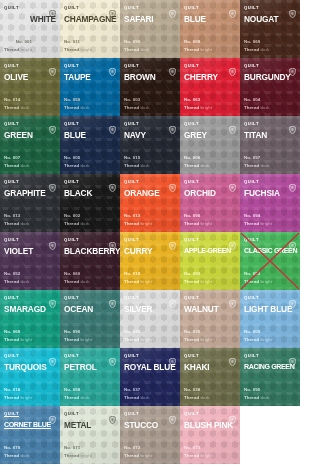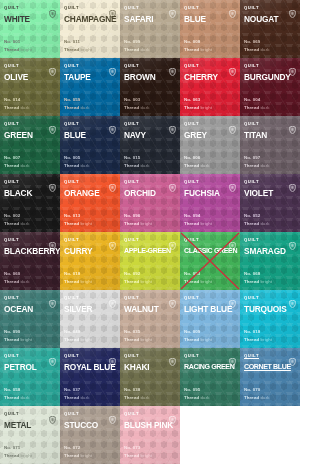--- a/index.html
+++ b/index.html
@@ -66,21 +66,21 @@
   }
   .mno{font-size:4.4px;font-weight:600;letter-spacing:.1px;}
   .mth{font-size:4.4px;font-weight:600;letter-spacing:.1px;}
   .mth i{font-style:normal;font-weight:400;opacity:.62;}
   .xmark{position:absolute;inset:0;z-index:5;pointer-events:none;}
 </style>
 </head>
 <body>
 
 <div id="grid">
-    <div class="cell" style="background: #86efac; color: rgb(59, 59, 57);">
+    <div class="cell" style="background: #e5e5e5; color: rgb(59, 59, 57); text-align: right;">
       <div class="tex"></div>
       <div class="tex2"></div>
       <div class="sheen"></div>
       <div class="row1">
         <span class="brand">QUILT</span>
         <span class="badge"><svg viewBox="0 0 10 12" width="7" height="8" aria-hidden="true">
             <path d="M5 0.4 L9.1 1.6 L9.1 6.2 Q9.1 9.9 5 11.6 Q0.9 9.9 0.9 6.2 L0.9 1.6 Z" fill="none" stroke="#3b3b39" stroke-width="1.1" opacity=".85"></path>
             <path d="M3.3 3.5 H6.7 M3.3 5.3 H6.7 M3.3 7.1 H6.7" stroke="#3b3b39" stroke-width="1" opacity=".85"></path>
           </svg></span>
       </div>
@@ -319,20 +319,37 @@
         <span class="brand">QUILT</span>
         <span class="badge"><svg viewBox="0 0 10 12" width="7" height="8" aria-hidden="true">
             <path d="M5 0.4 L9.1 1.6 L9.1 6.2 Q9.1 9.9 5 11.6 Q0.9 9.9 0.9 6.2 L0.9 1.6 Z" fill="none" stroke="#ffffff" stroke-width="1.1" opacity=".85"></path>
             <path d="M3.3 3.5 H6.7 M3.3 5.3 H6.7 M3.3 7.1 H6.7" stroke="#ffffff" stroke-width="1" opacity=".85"></path>
           </svg></span>
       </div>
       <div class="name">TITAN</div>
       <div class="meta">
         <div class="mno" style="color:#ddd4d9">No. 097</div>
         <div class="mth" style="color:#ddd4d9"><span>Thread</span> <i>dark</i></div>
+      </div>
+    </div>
+    <div class="cell" style="background: rgb(46, 50, 54); color: rgb(255, 255, 255);">
+      <div class="tex"></div>
+      <div class="tex2"></div>
+      <div class="sheen"></div>
+      <div class="row1">
+        <span class="brand">QUILT</span>
+        <span class="badge"><svg viewBox="0 0 10 12" width="7" height="8" aria-hidden="true">
+            <path d="M5 0.4 L9.1 1.6 L9.1 6.2 Q9.1 9.9 5 11.6 Q0.9 9.9 0.9 6.2 L0.9 1.6 Z" fill="none" stroke="#ffffff" stroke-width="1.1" opacity=".85"></path>
+            <path d="M3.3 3.5 H6.7 M3.3 5.3 H6.7 M3.3 7.1 H6.7" stroke="#ffffff" stroke-width="1" opacity=".85"></path>
+          </svg></span>
+      </div>
+      <div class="name">GRAPHITE</div>
+      <div class="meta">
+        <div class="mno" style="color:#c6c9cb">No. 013</div>
+        <div class="mth" style="color:#c6c9cb"><span>Thread</span> <i>dark</i></div>
       </div>
     </div>
     <div class="cell" style="background: rgb(26, 26, 26); color: rgb(255, 255, 255);">
       <div class="tex"></div>
       <div class="tex2"></div>
       <div class="sheen"></div>
       <div class="row1">
         <span class="brand">QUILT</span>
         <span class="badge"><svg viewBox="0 0 10 12" width="7" height="8" aria-hidden="true">
             <path d="M5 0.4 L9.1 1.6 L9.1 6.2 Q9.1 9.9 5 11.6 Q0.9 9.9 0.9 6.2 L0.9 1.6 Z" fill="none" stroke="#ffffff" stroke-width="1.1" opacity=".85"></path>

